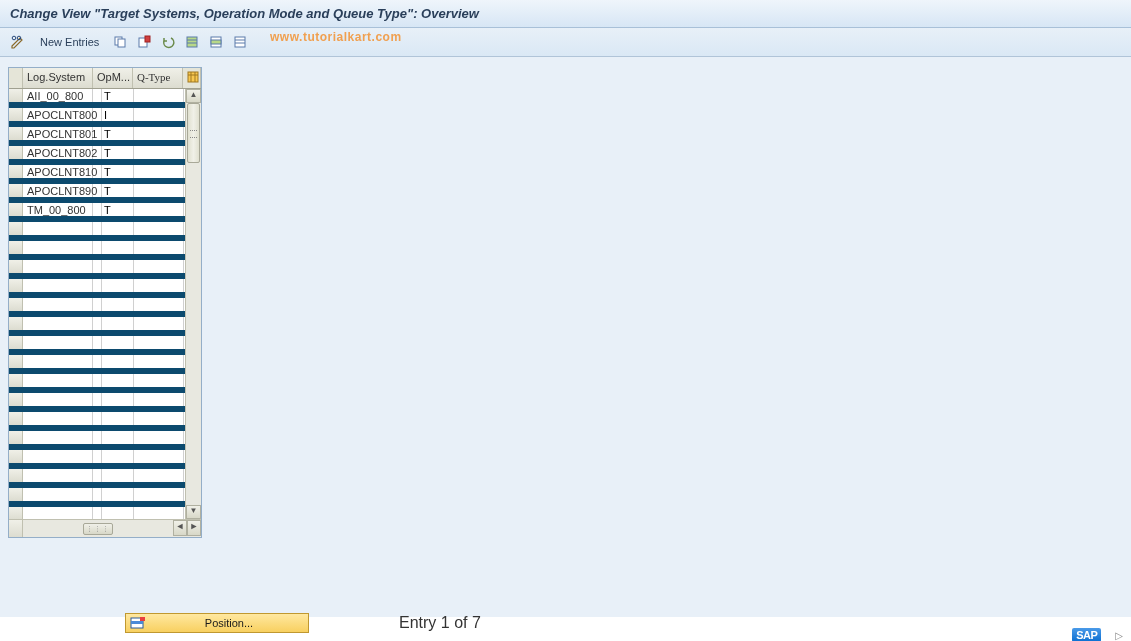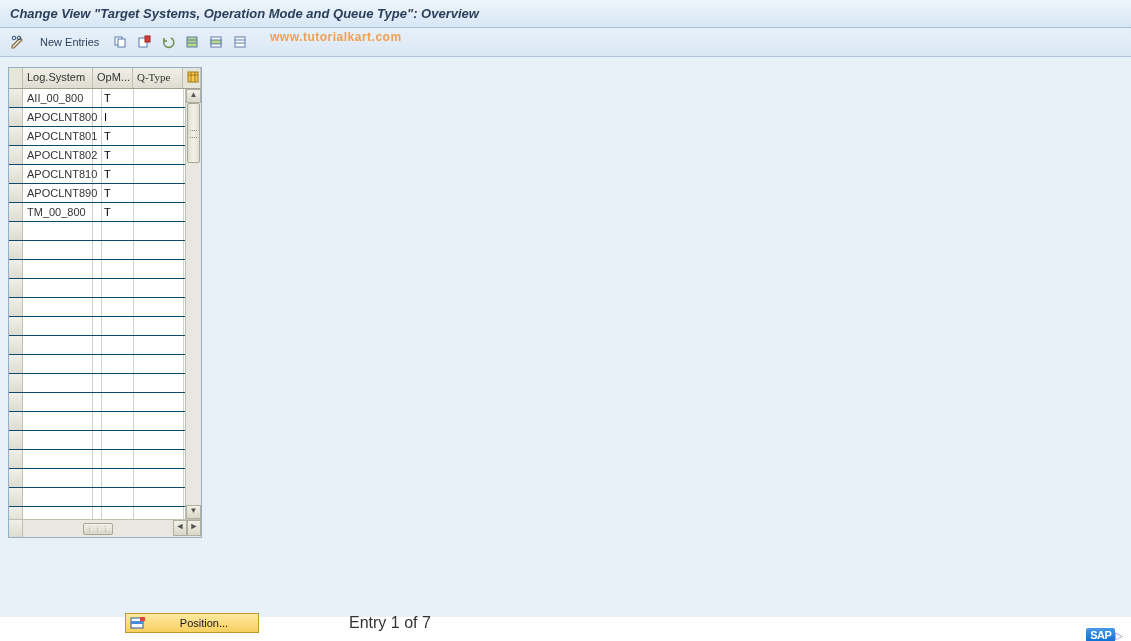--- a/index.html
+++ b/index.html
@@ -90,21 +90,21 @@
       height: 430px;
       overflow-y: hidden;
       position: relative;
       display: flex;
     }
     .grid-rows { flex: 1; }
     
     .grid-row {
       display: flex;
       height: 19px;
-      border-bottom: 1px solid #0c4a6e;
+      border-bottom: 6px solid #0c4a6e;
     }
     
     .row-selector {
       width: 14px;
       background: linear-gradient(to bottom, #f0f0e8, #dcdcd0);
       border-right: 1px solid #c0c0b0;
     }
     
     .grid-cell {
       border-right: 1px solid #d0d0d0;
@@ -165,38 +165,38 @@
     .position-btn {
       margin-left: 125px;
       background: linear-gradient(to bottom, #ffe8a0, #f8d060);
       border: 1px solid #c09830;
       padding: 2px 0;
       font-size: 11px;
       color: #1a1a1a;
       cursor: pointer;
       display: flex;
       align-items: center;
-      width: 134px;
+      width: 184px;
       height: 20px;
     }
     .position-btn .ico { width: 16px; height: 14px; margin: 0 4px; }
     
     .entry-text {
       margin-left: 90px;
       font-size: 16px;
       color: #333;
     }
     
     .status-bar {
       position: absolute;
       bottom: 0;
       right: 8px;
       display: flex;
       align-items: center;
-      gap: 0;
+      gap: 14px;
       font-size: 10px;
       color: #888;
     }
     
     .sap-logo { font-weight: bold; color: #0a6ed1; font-size: 11px; letter-spacing: -0.5px; font-style: italic; }
     .sap-logo span { background: linear-gradient(#4a9ae8,#0a6ed1); color: #fff; padding: 1px 4px; border-radius: 2px; font-style: normal;}
     
     svg { display: block; }
   </style>
 </head>

